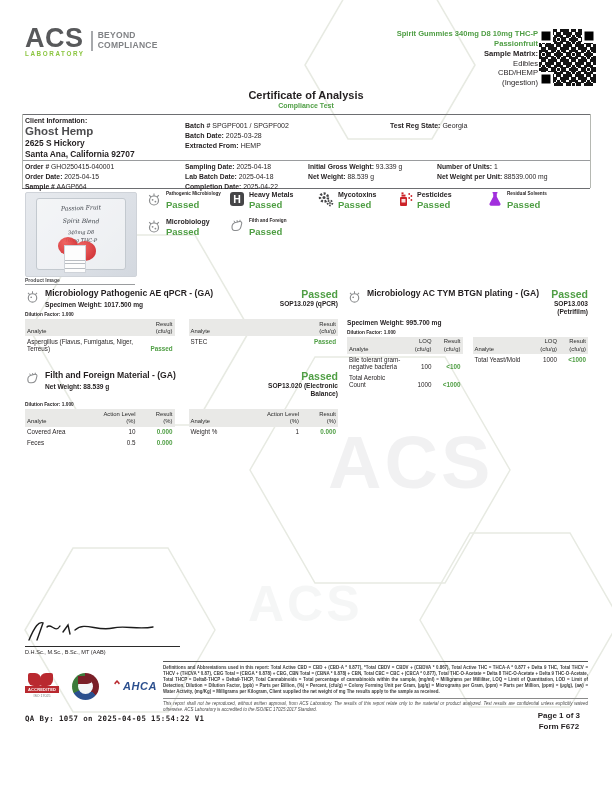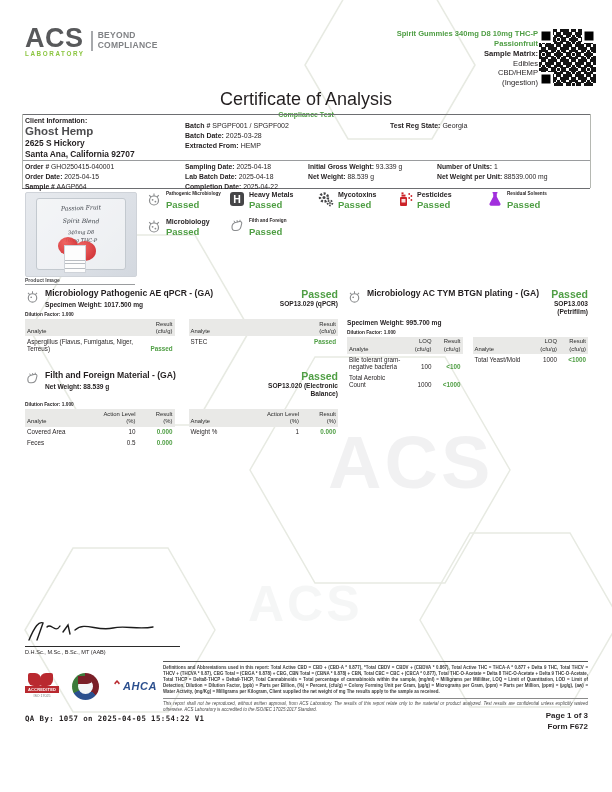--- a/index.html
+++ b/index.html
@@ -28,21 +28,21 @@
   .prod .mv{font-size:7.6px;line-height:1.3;}
   .qr{right:16px;top:29px;width:57px;height:57px;position:absolute;
       background:
         repeating-conic-gradient(#141414 0% 25%, transparent 0% 50%) 0px 0px/6px 6px,
         repeating-conic-gradient(#141414 0% 25%, #fff 0% 50%) 2px 3px/10px 10px;}
   .finder{position:absolute;width:14px;height:14px;background:#000;box-shadow:inset 0 0 0 2.5px #fff;}
   .finder::after{content:"";position:absolute;inset:4.5px;background:#000;}
   .f-tl{left:0;top:0;} .f-tr{right:0;top:0;} .f-bl{left:0;bottom:0;}
 
   .title-blk{left:0;right:0;top:89px;text-align:center;}
-  .title-main{font-size:18px;font-weight:400;}
+  .title-main{font-size:11px;font-weight:700;}
   .title-sub{font-size:7px;font-weight:700;color:#4f9e44;margin-top:1px;}
 
   .hr{position:absolute;left:22px;right:22px;border-top:1px solid #6d6e71;}
   .vr{position:absolute;border-left:1px solid #b5b8b2;}
 
   
   .fs7{font-size:7px;line-height:1.45;}
   .fs68{font-size:6.8px;line-height:1.5;}
   .k{font-weight:700;}
   .client{left:25px;top:117px;}
@@ -120,21 +120,21 @@
   .lg2{width:27px;height:27px;border-radius:50%;
        background:conic-gradient(#7a1f28 0 130deg,#2b4f8e 130deg 240deg,#3d7a3a 240deg 360deg);
        position:relative;}
   .lg2::after{content:"";position:absolute;inset:6px;border-radius:50%;background:#f4f6f8;}
   .lg2 .flag{position:absolute;left:6px;top:3px;width:15px;height:8px;background:#7a1f28;border-radius:0 0 6px 0;z-index:1;}
   .lg3{position:relative;height:20px;display:flex;align-items:center;}
   .lg3 .mark{color:#b9292f;font-weight:800;font-size:12px;margin-right:1px;transform:scaleY(1.2);}
   .lg3 .word{color:#2b4f8e;font-weight:800;font-size:11px;letter-spacing:0.5px;font-style:italic;}
 
   .qa{left:25px;top:714px;font-family:"DejaVu Sans Mono",monospace;font-size:7.4px;font-weight:700;letter-spacing:0.4px;}
-  .pgblk{right:24px;top:711px;text-align:right;font-size:8px;font-weight:700;line-height:1.35;}
+  .pgblk{right:32px;top:711px;text-align:center;font-size:8px;font-weight:700;line-height:1.35;}
 </style>
 </head>
 <body>
 
 <div class="page">
 
   <svg class="wm-layer" viewBox="0 0 612 792">
     <g fill="none" stroke="#e7eae2" stroke-width="1.5">
       <polygon points="475,65 432,139 348,139 305,65 348,-9 432,-9"></polygon>
       <polygon points="250,330 195,425 85,425 30,330 85,235 195,235"></polygon>

